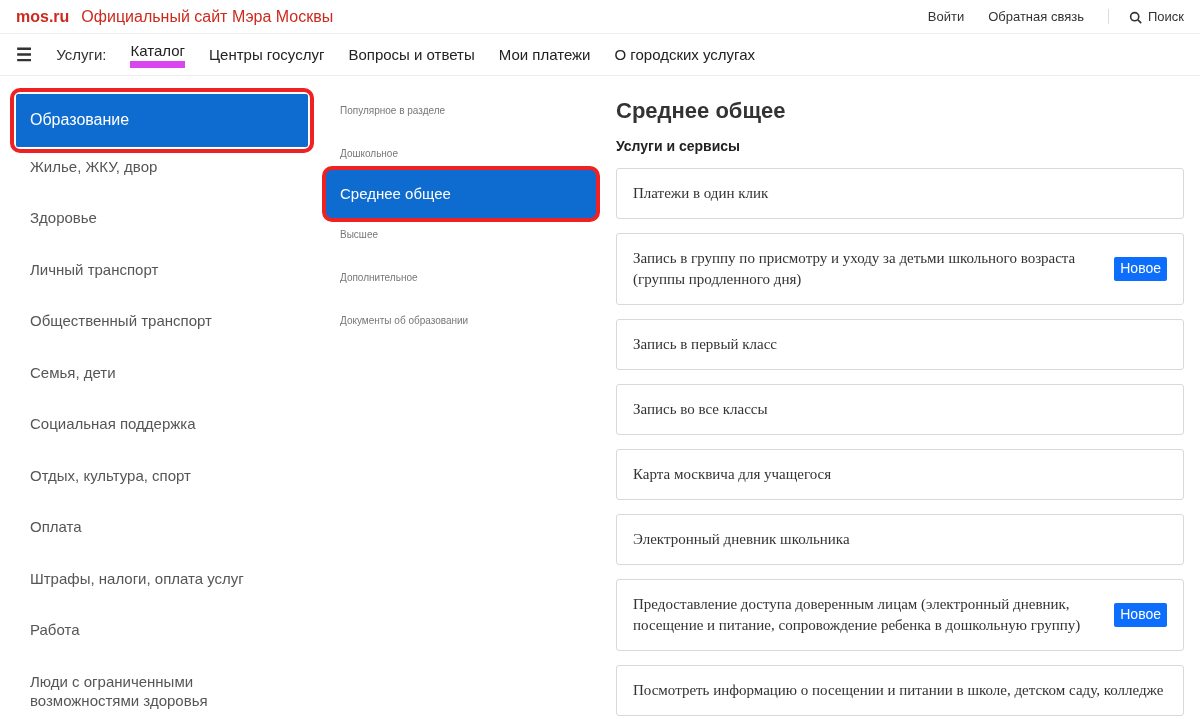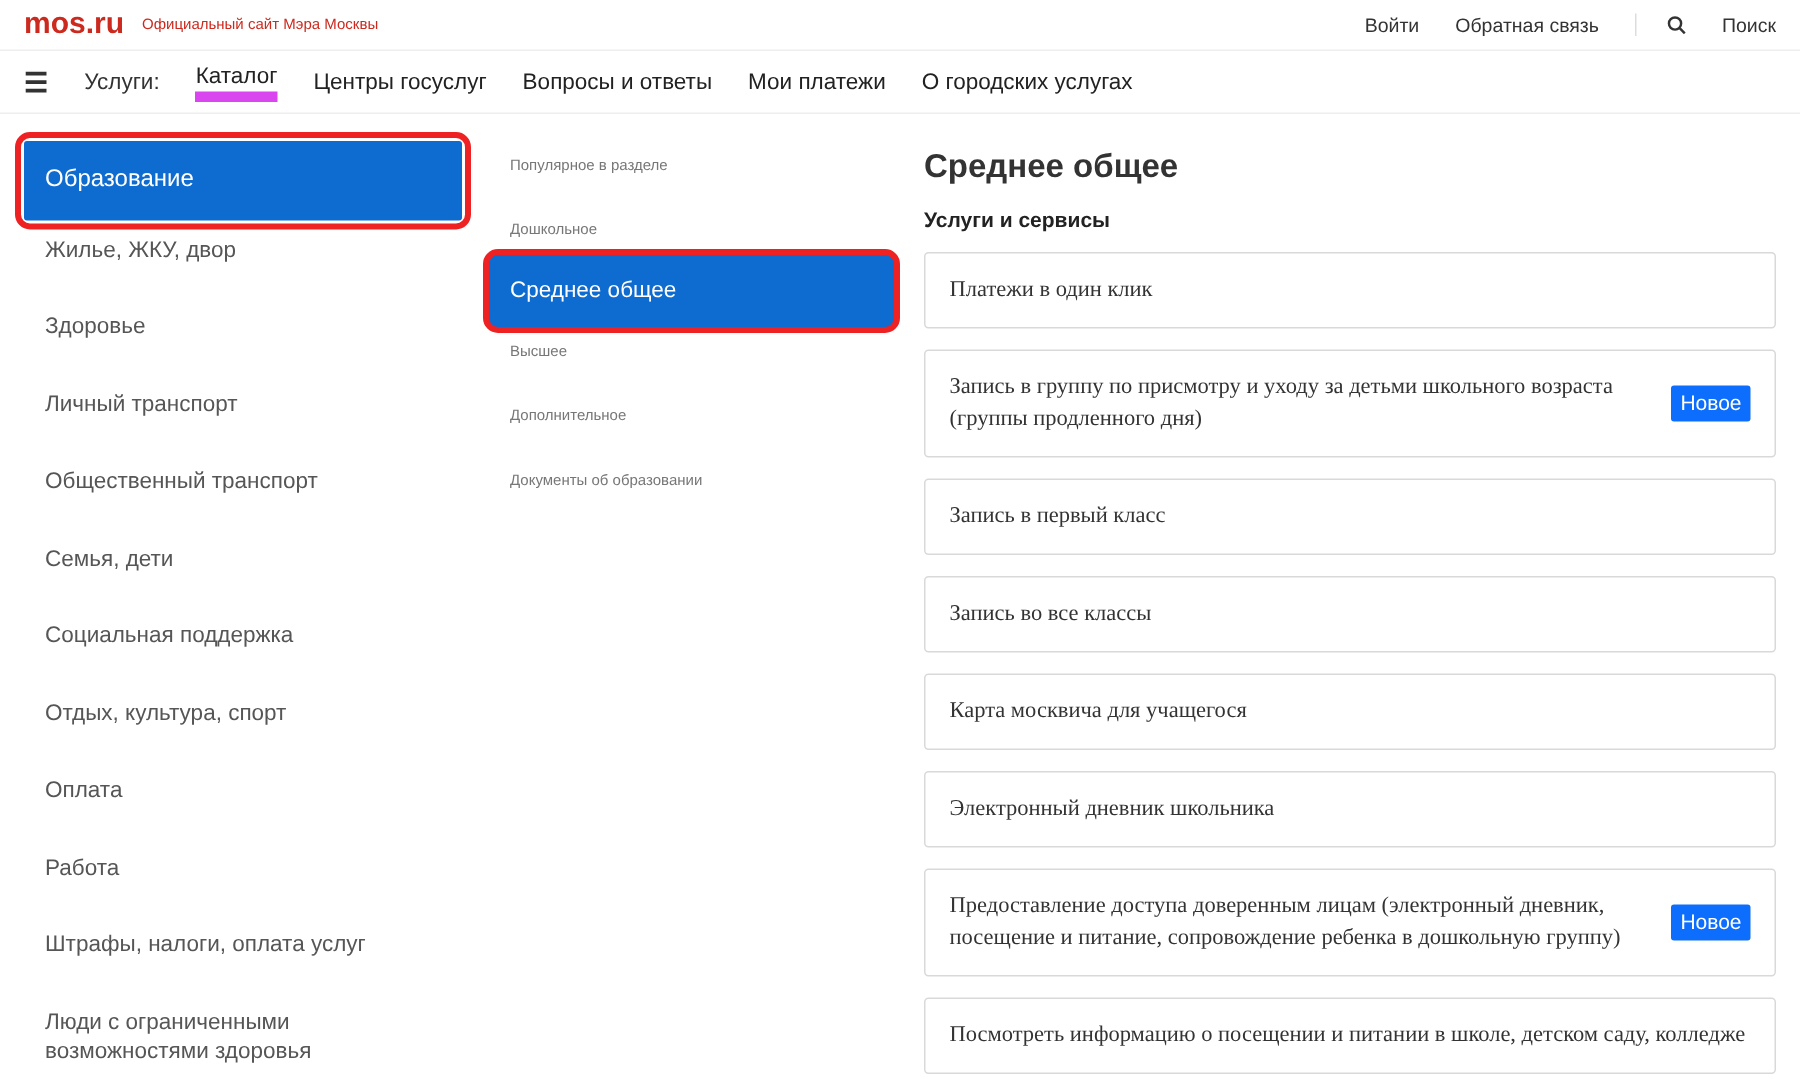--- a/index.html
+++ b/index.html
@@ -1,24 +1,24 @@
 <!DOCTYPE html>
 <html><head>
 <meta charset="utf-8">
 <style>
   * { box-sizing: border-box; margin: 0; padding: 0; }
   body { font-family: Arial, Helvetica, sans-serif; font-size: 14px; color: #333; background: #fff; width: 1200px; }
   a { text-decoration: none; color: inherit; }
   
   .topbar { display:flex; align-items:center; height:34px; padding:0 16px; border-bottom:1px solid #eee; }
   .topbar .brand { display:flex; align-items:center; gap:12px; }
-  .topbar .brand .logo { color:#cc2a1e; font-weight:bold; font-size:20px; }
-  .topbar .brand .slogan { color:#cc2a1e; font-size:10px; }
+  .topbar .brand .logo { color:#cc2a1e; font-weight:bold; font-size:16px; }
+  .topbar .brand .slogan { color:#cc2a1e; font-size:16px; }
   .topbar .right { margin-left:auto; display:flex; align-items:center; gap:24px; color:#333; font-size:13px; }
-  .topbar .search { border-left:1px solid #ddd; padding-left:20px; display:flex; align-items:center; gap:24px; }
+  .topbar .search { border-left:1px solid #ddd; padding-left:20px; display:flex; align-items:flex-end; gap:6px; }
   
   .navbar { display:flex; align-items:center; height:42px; padding:0 16px; gap:24px; border-bottom:1px solid #eee; }
   .burger { font-size:18px; font-weight:bold; }
   .nav-title { font-size:15px; }
   .nav-item { font-size:15px; color:#222; }
   .nav-item.active { border-bottom:7px solid #d946ef; padding-bottom:2px; }
   
   .content { display:flex; padding:18px 16px 30px 16px; gap:0; }
   .col-left { width:300px; padding-right:8px; }
   .col-mid  { width:290px; padding-left:10px; padding-right:10px; }
@@ -84,22 +84,22 @@
         <a class="cat-item active">Образование</a>
       </div>
     <a class="cat-item">Жилье, ЖКУ, двор</a>
     <a class="cat-item">Здоровье</a>
     <a class="cat-item">Личный транспорт</a>
     <a class="cat-item">Общественный транспорт</a>
     <a class="cat-item">Семья, дети</a>
     <a class="cat-item">Социальная поддержка</a>
     <a class="cat-item">Отдых, культура, спорт</a>
     <a class="cat-item">Оплата</a>
+    <a class="cat-item">Штрафы, налоги, оплата услуг</a>
     <a class="cat-item">Работа</a>
-    <a class="cat-item">Штрафы, налоги, оплата услуг</a>
     <a class="cat-item">Люди с ограниченными возможностями здоровья</a>
 
   </div>
 
   <div class="col-mid">
     <a class="sub-item">Популярное в разделе</a>
     <a class="sub-item">Дошкольное</a>
     <div class="hl hl-tight">
         <a class="sub-item active">Среднее общее</a>
       </div>

